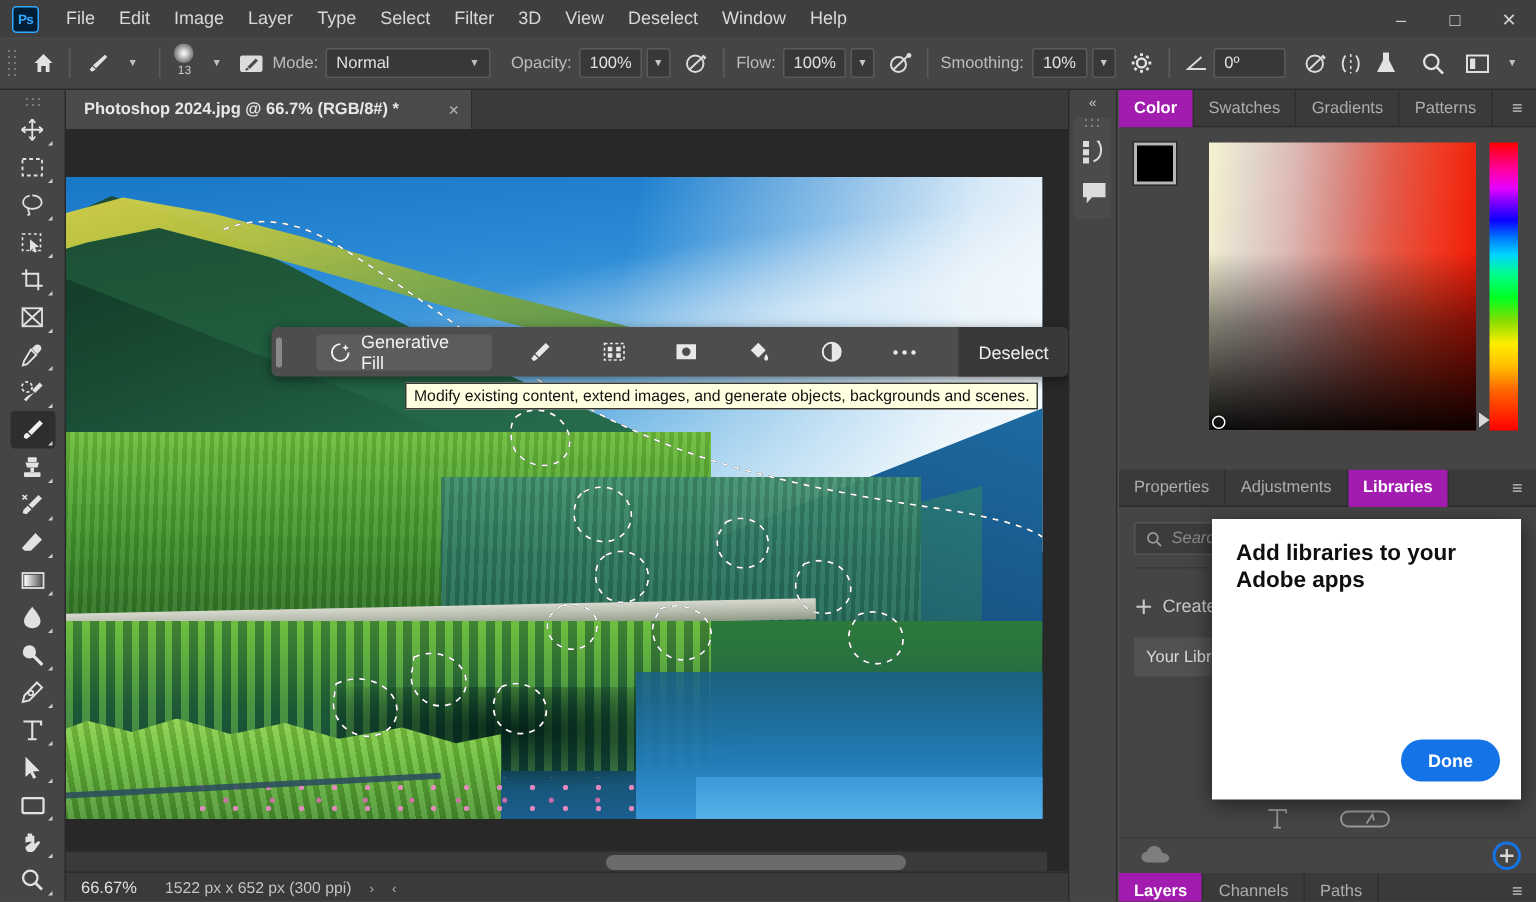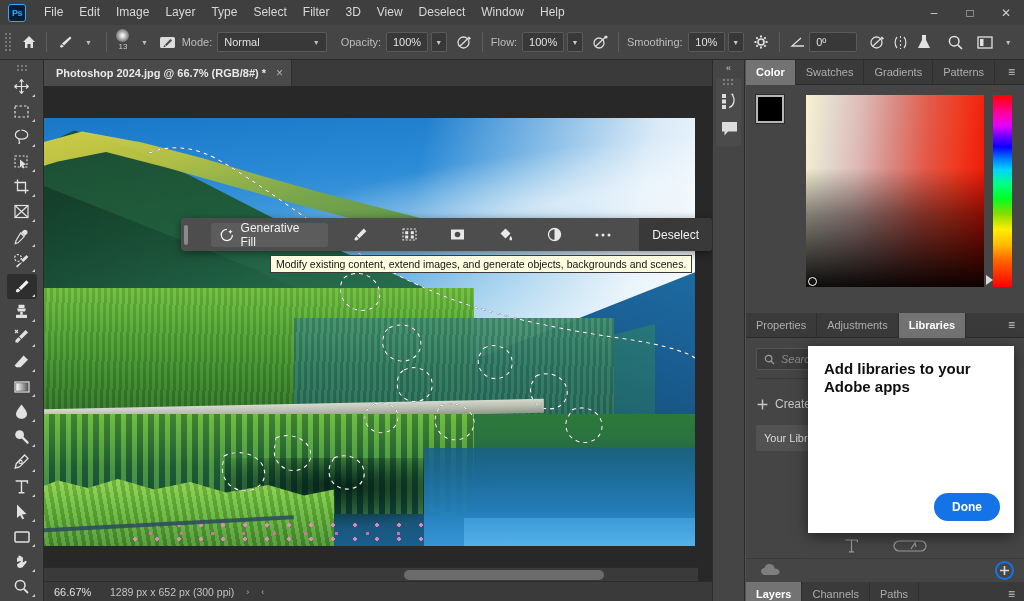--- a/index.html
+++ b/index.html
@@ -82,20 +82,21 @@
 
   
   .tabbar {
     position: absolute; top: 60px; left: 44px; width: 668px; height: 26px;
     background: #3a3a3a; display: flex; align-items: flex-end;
   }
   .doc-tab {
     height: 26px; background: #4a4a4a; display: flex; align-items: center;
     padding: 0 8px 0 12px; font-size: 11px; color: #e8e8e8; font-weight: bold;
     border-right: 1px solid #2e2e2e;
+    gap: 23px;
   }
   .tab-close { margin-left: 10px; font-size: 12px; color: #b5b5b5; font-weight: normal; }
 
   
   .toolbar {
     position: absolute; top: 60px; left: 0; width: 44px; height: 541px;
     background: #454545; border-right: 1px solid #2b2b2b;
     display: flex; flex-direction: column; align-items: center; padding-top: 4px;
   }
   .tool-grip {
@@ -312,21 +313,21 @@
   
   .panels { position: absolute; top: 60px; left: 746px; width: 278px; height: 541px; background: #454545; }
   .panel-tabs {
     display: flex; align-items: center; height: 25px; background: #3a3a3a;
     border-bottom: 1px solid #2b2b2b;
   }
   .ptab {
     height: 25px; line-height: 25px; padding: 0 10px; font-size: 11px; color: #adadad;
     border-right: 1px solid #2f2f2f;
   }
-  .ptab.active { background: #737373; color: #ffffff; font-weight: bold; }
+  .ptab.active { background: #a21caf; color: #ffffff; font-weight: bold; }
   .ptab-menu { margin-left: auto; padding: 0 9px; color: #c6c6c6; font-size: 12px; line-height: 25px; }
 
   
   .color-panel { height: 228px; background: #454545; position: relative; padding: 10px 8px 0 10px; display: flex; }
   .swatch-stack { position: relative; width: 42px; height: 42px; }
   .sw-fg {
     position: absolute; left: 0; top: 0; width: 28px; height: 28px;
     background: #000; border: 2px solid #b5b5b5; box-shadow: 0 0 0 1px #2b2b2b;
   }
   .sw-bg {
@@ -826,21 +827,21 @@
 
   <div class="cv-scroll-v">
     <div class="cv-thumb-v"></div>
   </div>
   <div class="cv-scroll-h">
     <div class="cv-thumb-h"></div>
   </div>
 
   <div class="statusbar">
     <div class="status-zoom">66.67%</div>
-    <div class="status-size">1289 px x 652 px (300 ppi)</div>
+    <div class="status-size">1522 px x 652 px (300 ppi)</div>
     <div class="status-arrow">›</div>
     <div class="status-arrow">‹</div>
   </div>
 
   <div class="rail">
     <div class="rail-collapse">«</div>
     <div class="rail-group">
       <div class="rail-grip"></div>
       <div class="rail-icon">
         <svg width="19" height="19" viewBox="0 0 19 19">

